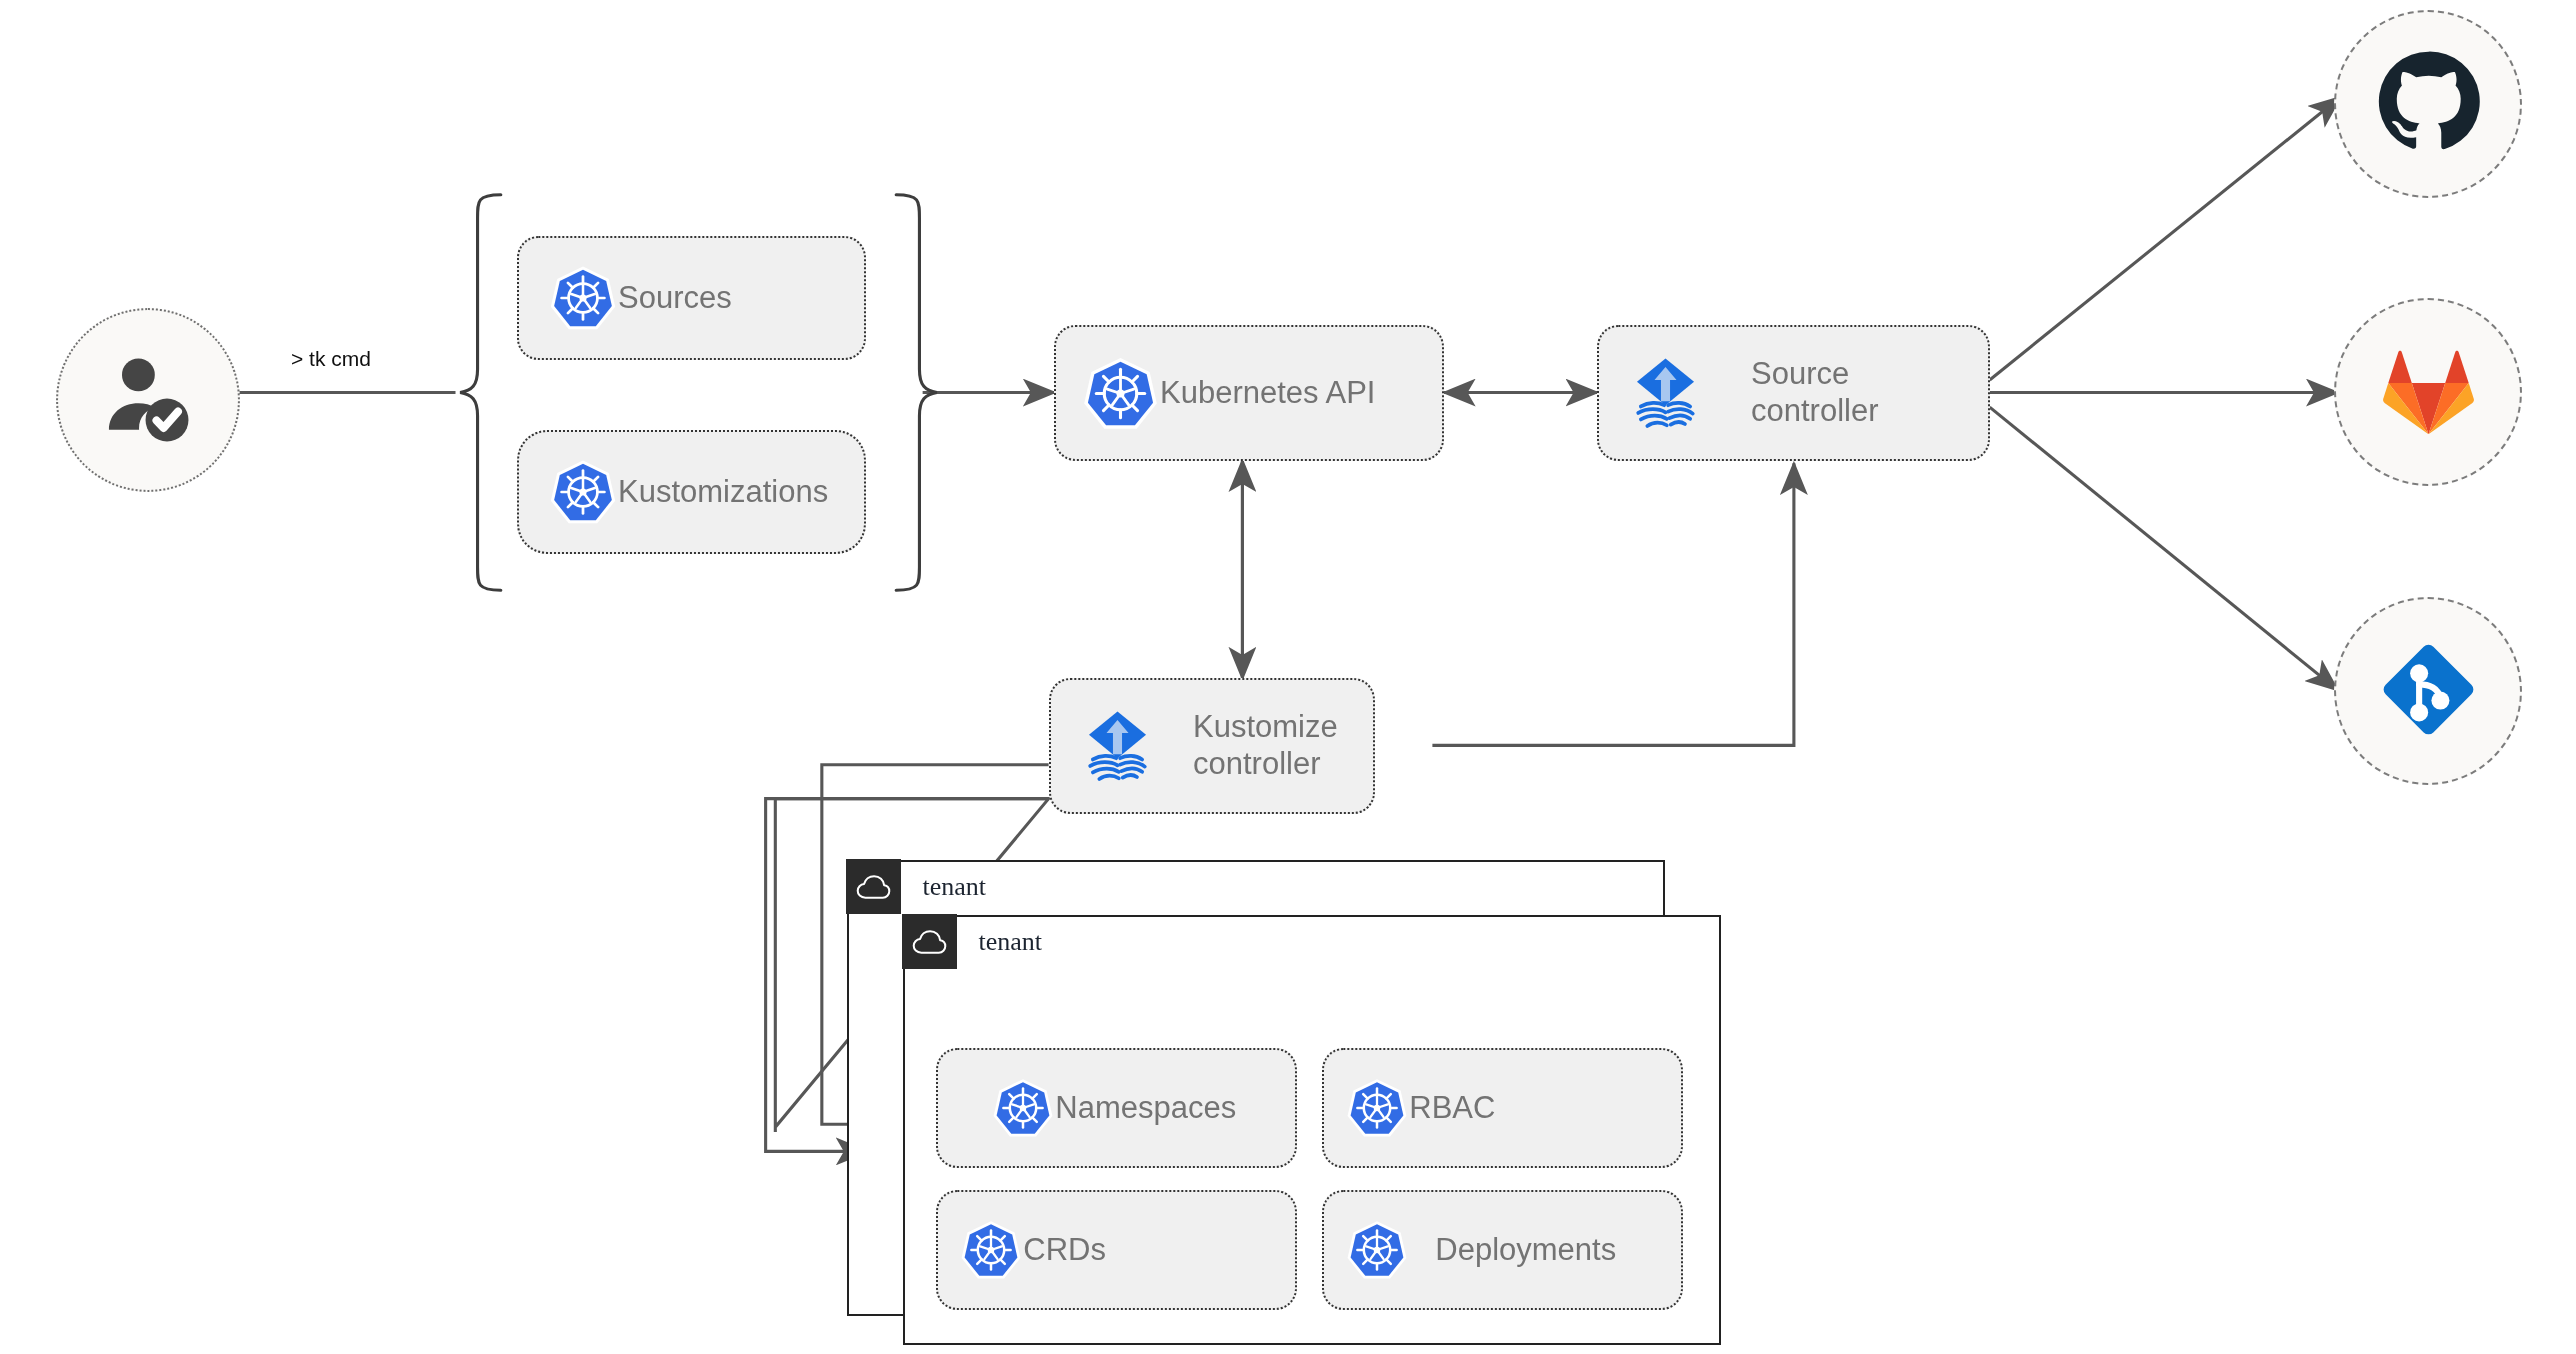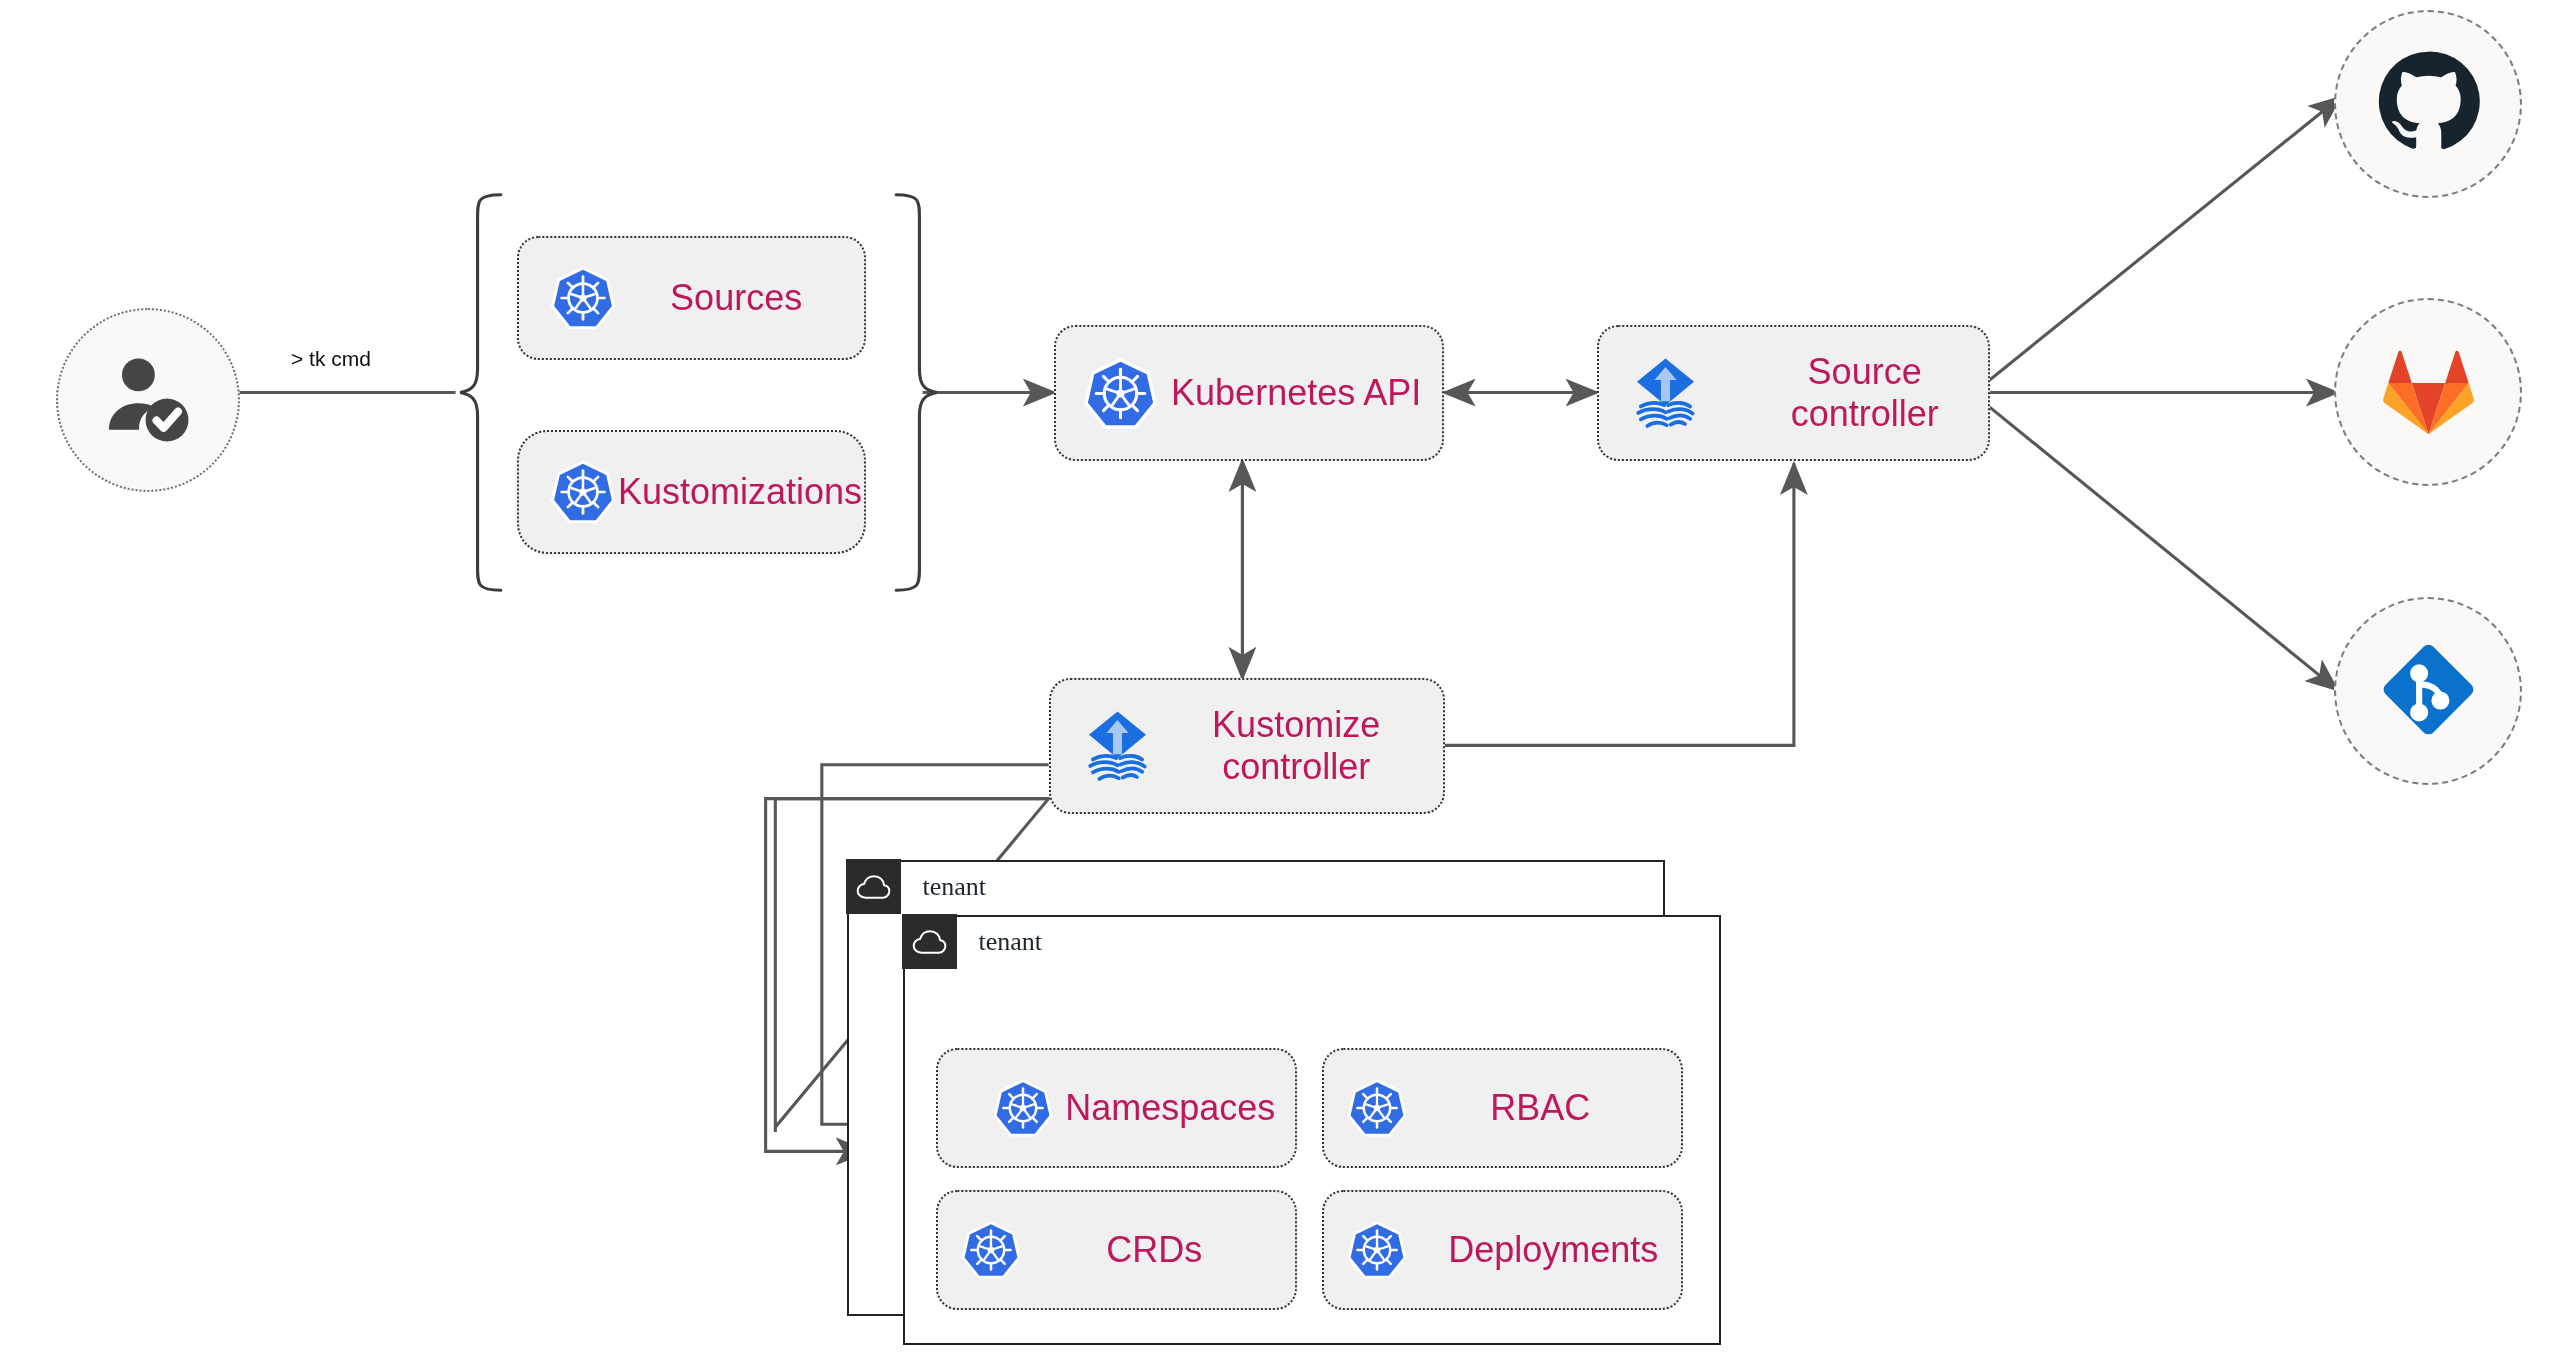--- a/index.html
+++ b/index.html
@@ -24,25 +24,25 @@
   .node-box {
     position: absolute;
     background: #f0f0f0;
     border: 2.9px dotted #333333;
     border-radius: 21.3px;
     box-sizing: border-box;
     display: flex;
     align-items: center;
   }
   .node-label {
-    color: #be185d;
-    font-size: 36px;
+    color: #737373;
+    font-size: 31px;
     line-height: 1.18;
     white-space: pre-line;
-    text-align: center;
+    text-align: left;
     flex: 1 1 auto;
     padding-right: 9.7px;
   }
   .node-icon {
     flex: 0 0 auto;
     display: flex;
     align-items: center;
     justify-content: center;
   }
 
@@ -272,21 +272,21 @@
           <path d="M35 51 C 41 48, 47 48.5, 51 51.5"></path>
           <path d="M18 57 C 23 53.5, 29 54, 33 56.5"></path>
           <path d="M36 56 C 40 53.5, 44 53.5, 47 55.5"></path>
         </g>
       </svg>
     </span>
     <span class="node-label">Source
 controller</span>
   </div>
 
-  <div class="node-box" style="left:1049px; top:678px; width:396px; height:136px;">
+  <div class="node-box" style="left:1049px; top:678px; width:326px; height:136px;gap:34px;">
     <span class="node-icon" style="margin-left:25px;">
       <svg width="83" height="83" viewBox="0 0 64 64">
         <path d="M32 5 L54 23 L32 41 L10 23 Z" fill="#1a6ee0"></path>
         <path d="M32 11.5 L40.5 21.5 L35.5 21.5 L35.5 38 L28.5 38 L28.5 21.5 L23.5 21.5 Z" fill="#a8c7f0"></path>
         <g stroke="#1a6ee0" stroke-width="2.9" stroke-linecap="round" fill="none">
           <path d="M13 42 C 19 38.5, 26 38.5, 31 41"></path>
           <path d="M34 41 C 39 38.5, 46 38.5, 51 42"></path>
           <path d="M11 47 C 18 43, 27 43.5, 32 46.5"></path>
           <path d="M34 46 C 40 43, 48 43.5, 53 47.5"></path>
           <path d="M13 52 C 20 48, 28 48.5, 33 51.5"></path>

